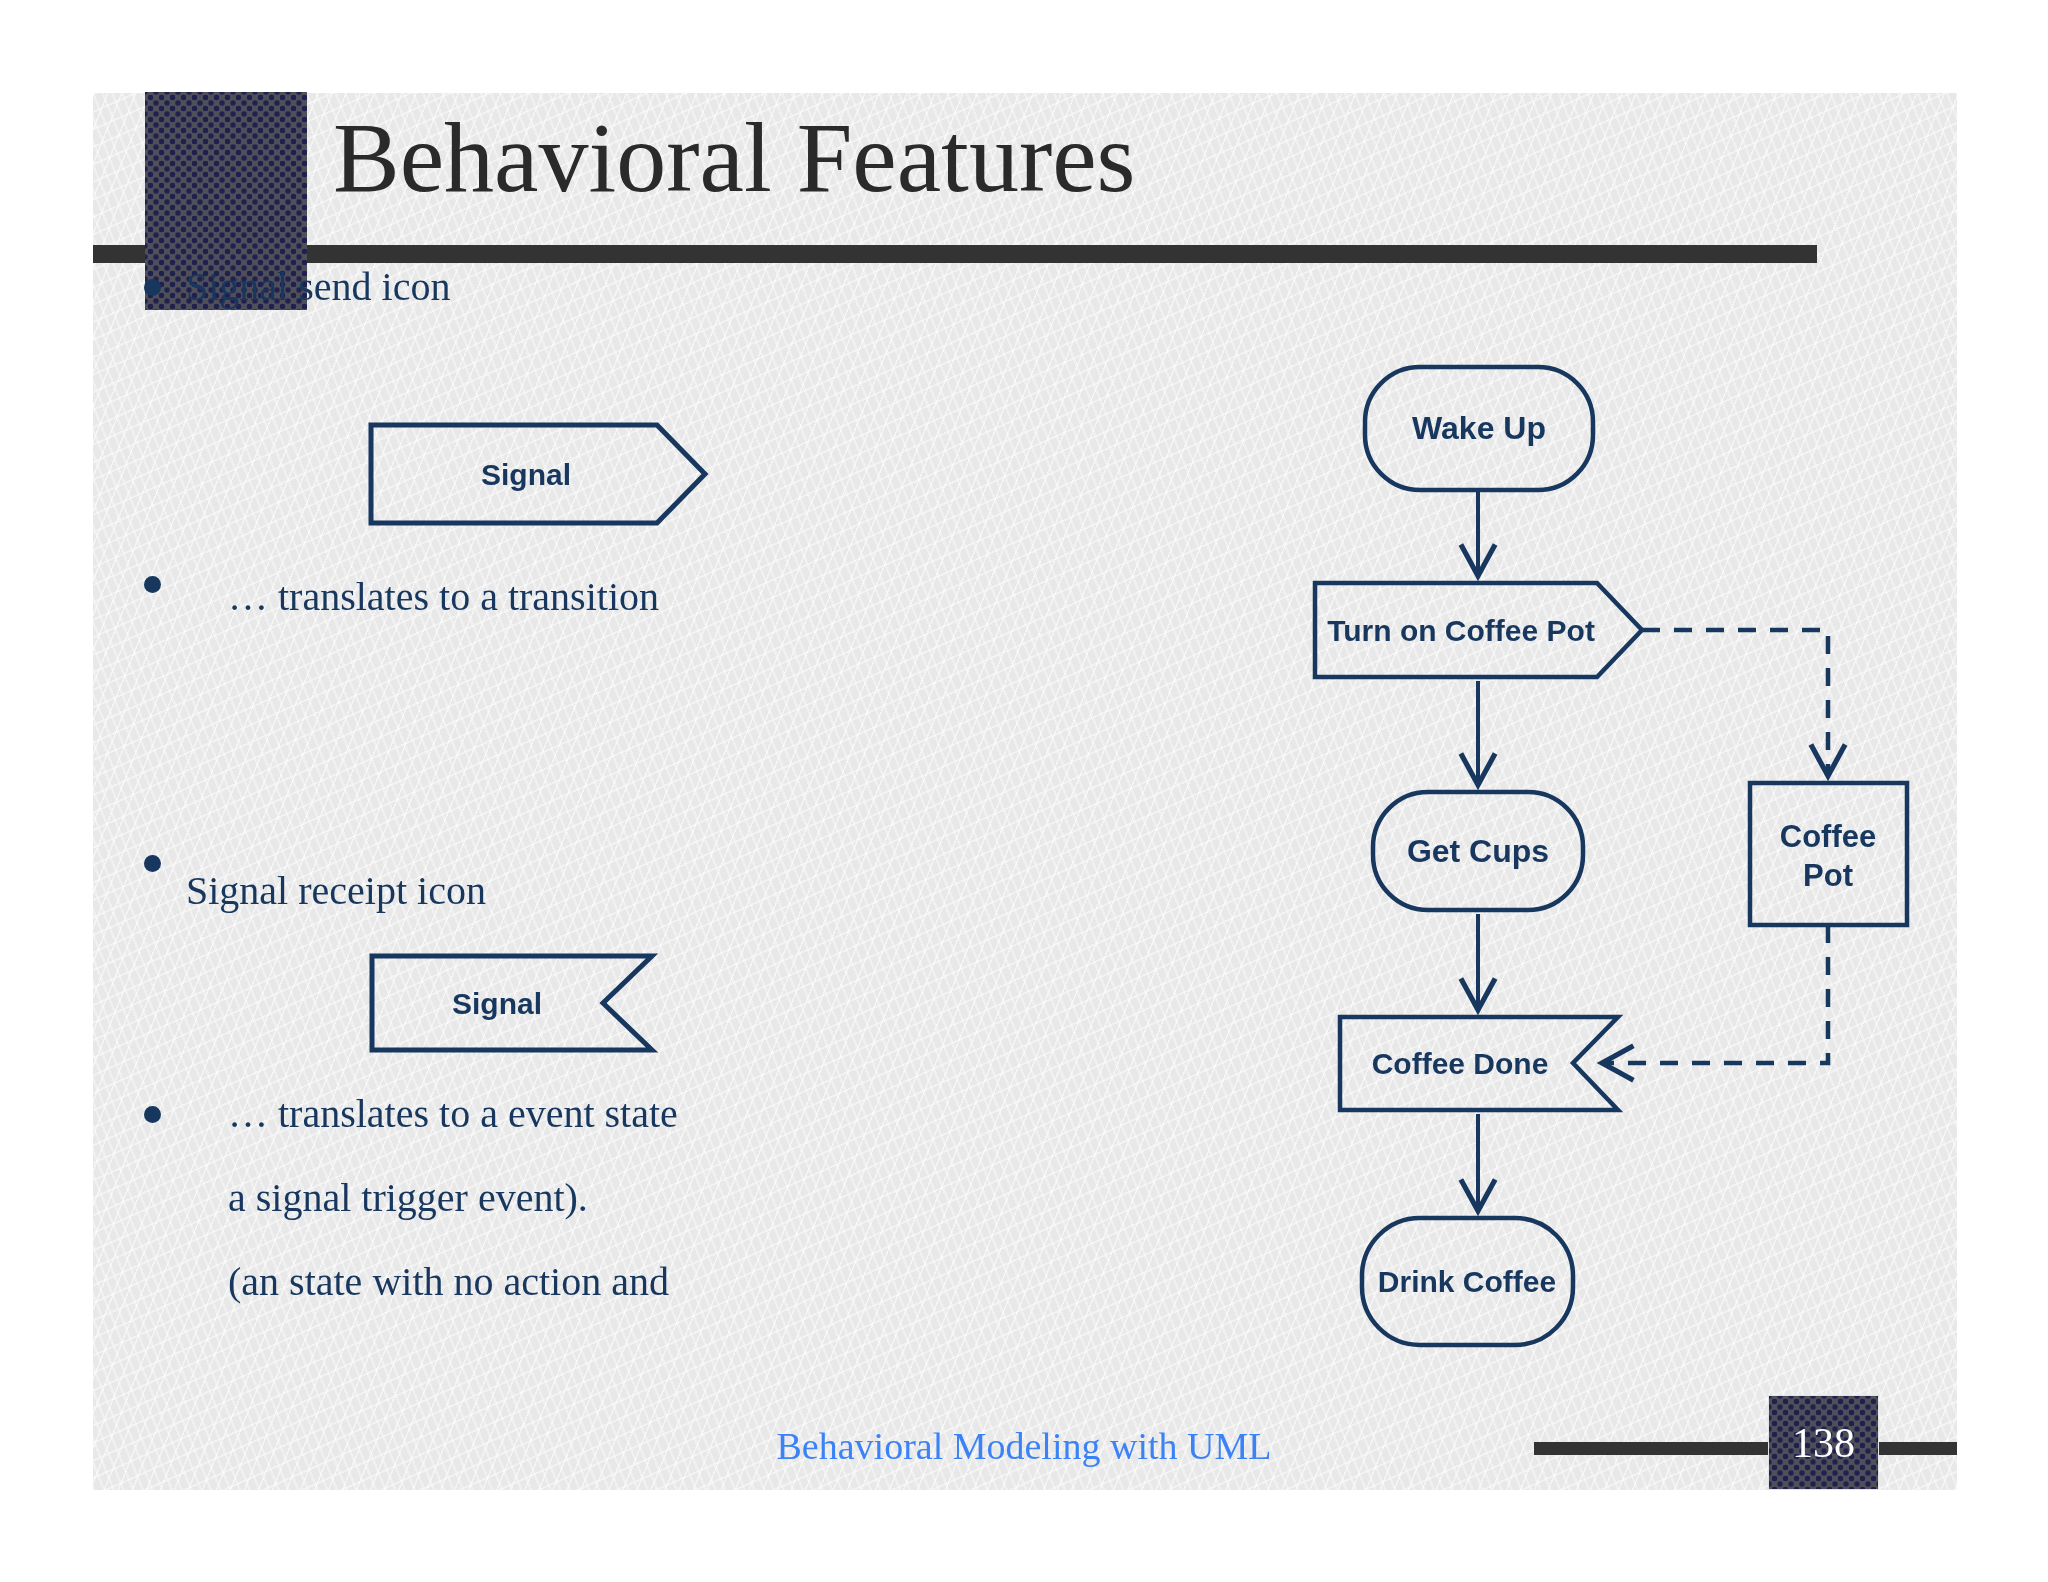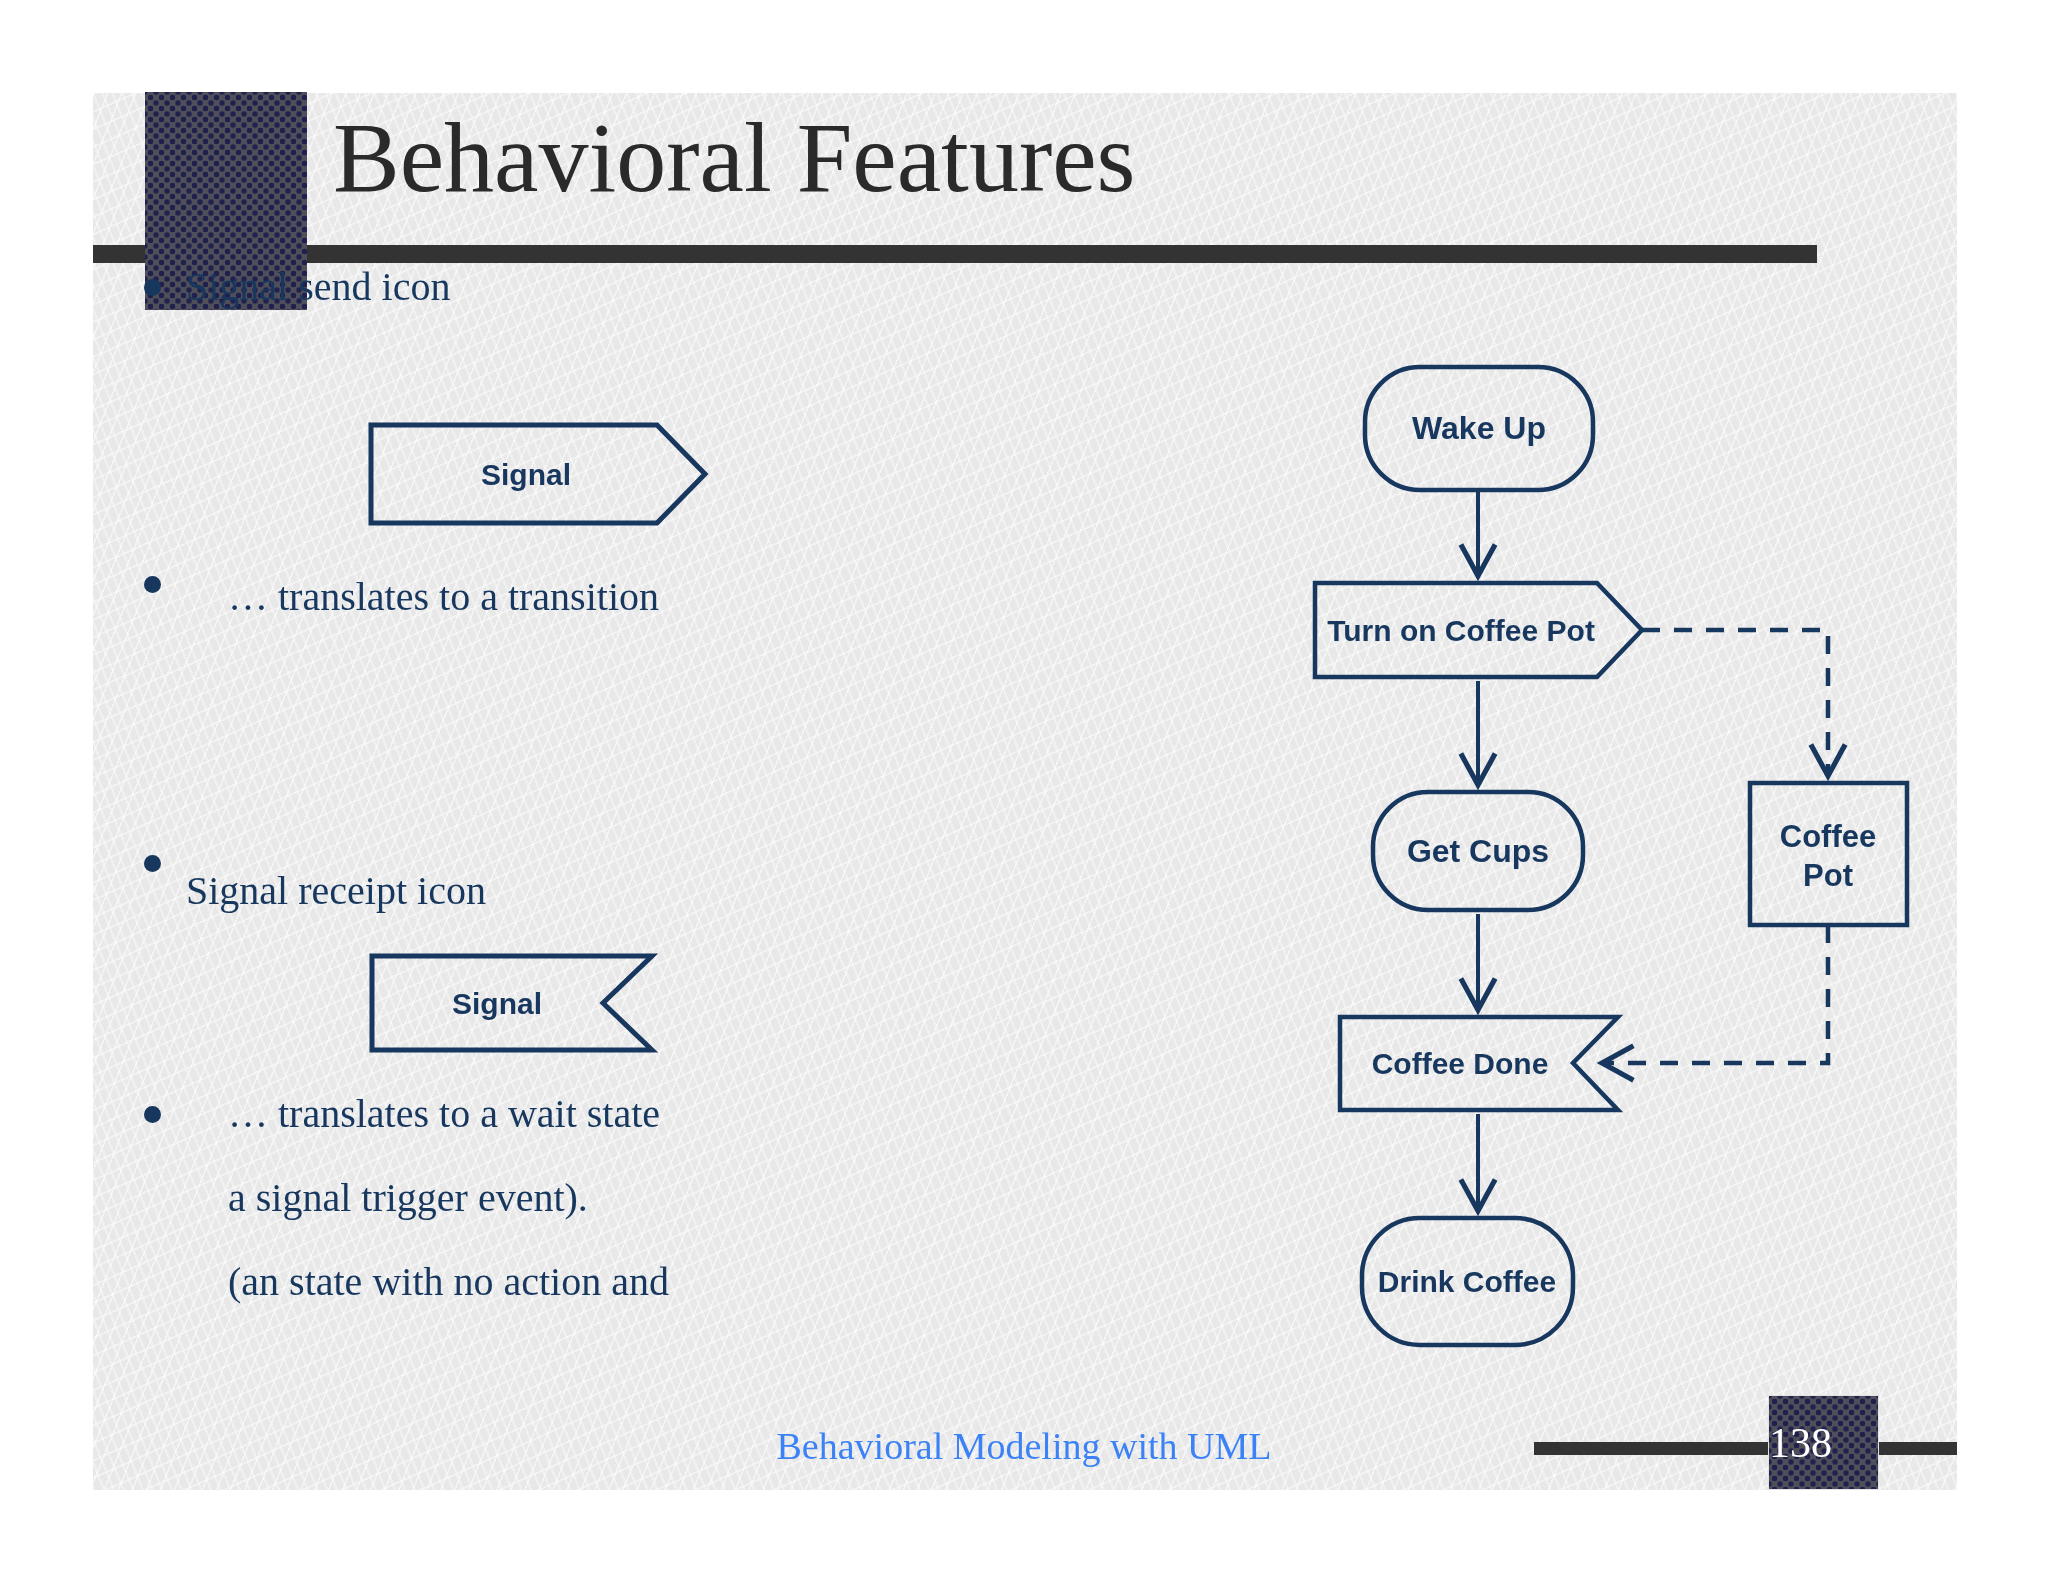--- a/index.html
+++ b/index.html
@@ -45,21 +45,21 @@
     font-family:"Liberation Sans","DejaVu Sans",sans-serif;font-weight:bold;
     fill:#17375e;text-anchor:middle;
   }
   .footer-text{
     left:640px;top:1424px;width:768px;text-align:center;
     font-size:38px;color:#3b82f6;z-index:4;
   }
   .footer-bar{left:1534px;top:1442px;width:423px;height:13px;background:#333333;z-index:2;}
   .footer-num{
     left:1768px;top:1395px;width:109px;height:93px;z-index:3;
-    display:flex;align-items:center;
+    display:flex;align-items:center;justify-content:center;
     color:#ffffff;font-size:42px;border:1px solid #e2e2e2;
   }
 </style>
 </head>
 <body>
 
 <div class="abs slide-bg"></div>
 <div class="abs title-bar"></div>
 <div class="abs woven deco-top"></div>
 
@@ -73,21 +73,21 @@
 <div class="abs bullet-text t1">
   <div>Signal send icon</div>
 </div>
 <div class="abs bullet-text t2">
   <div>… translates to a transition</div>
 </div>
 <div class="abs bullet-text t3">
   <div>Signal receipt icon</div>
 </div>
 <div class="abs bullet-text t4">
-  <div>… translates to a wait state</div>
+  <div>… translates to a event state</div>
   <div>a signal trigger event).</div>
   <div>(an state with no action and</div>
 </div>
 
 <svg class="abs icon-svg" style="left:368px;top:422px;" width="344" height="110">
   <polygon class="shape" stroke-width="5" points="3,3 289,3 337,52 289,101 3,101"></polygon>
   <text class="node-label" x="158" y="52" font-size="30" dominant-baseline="central">Signal</text>
 </svg>
 
 <svg class="abs icon-svg" style="left:369px;top:953px;" width="292" height="101">

